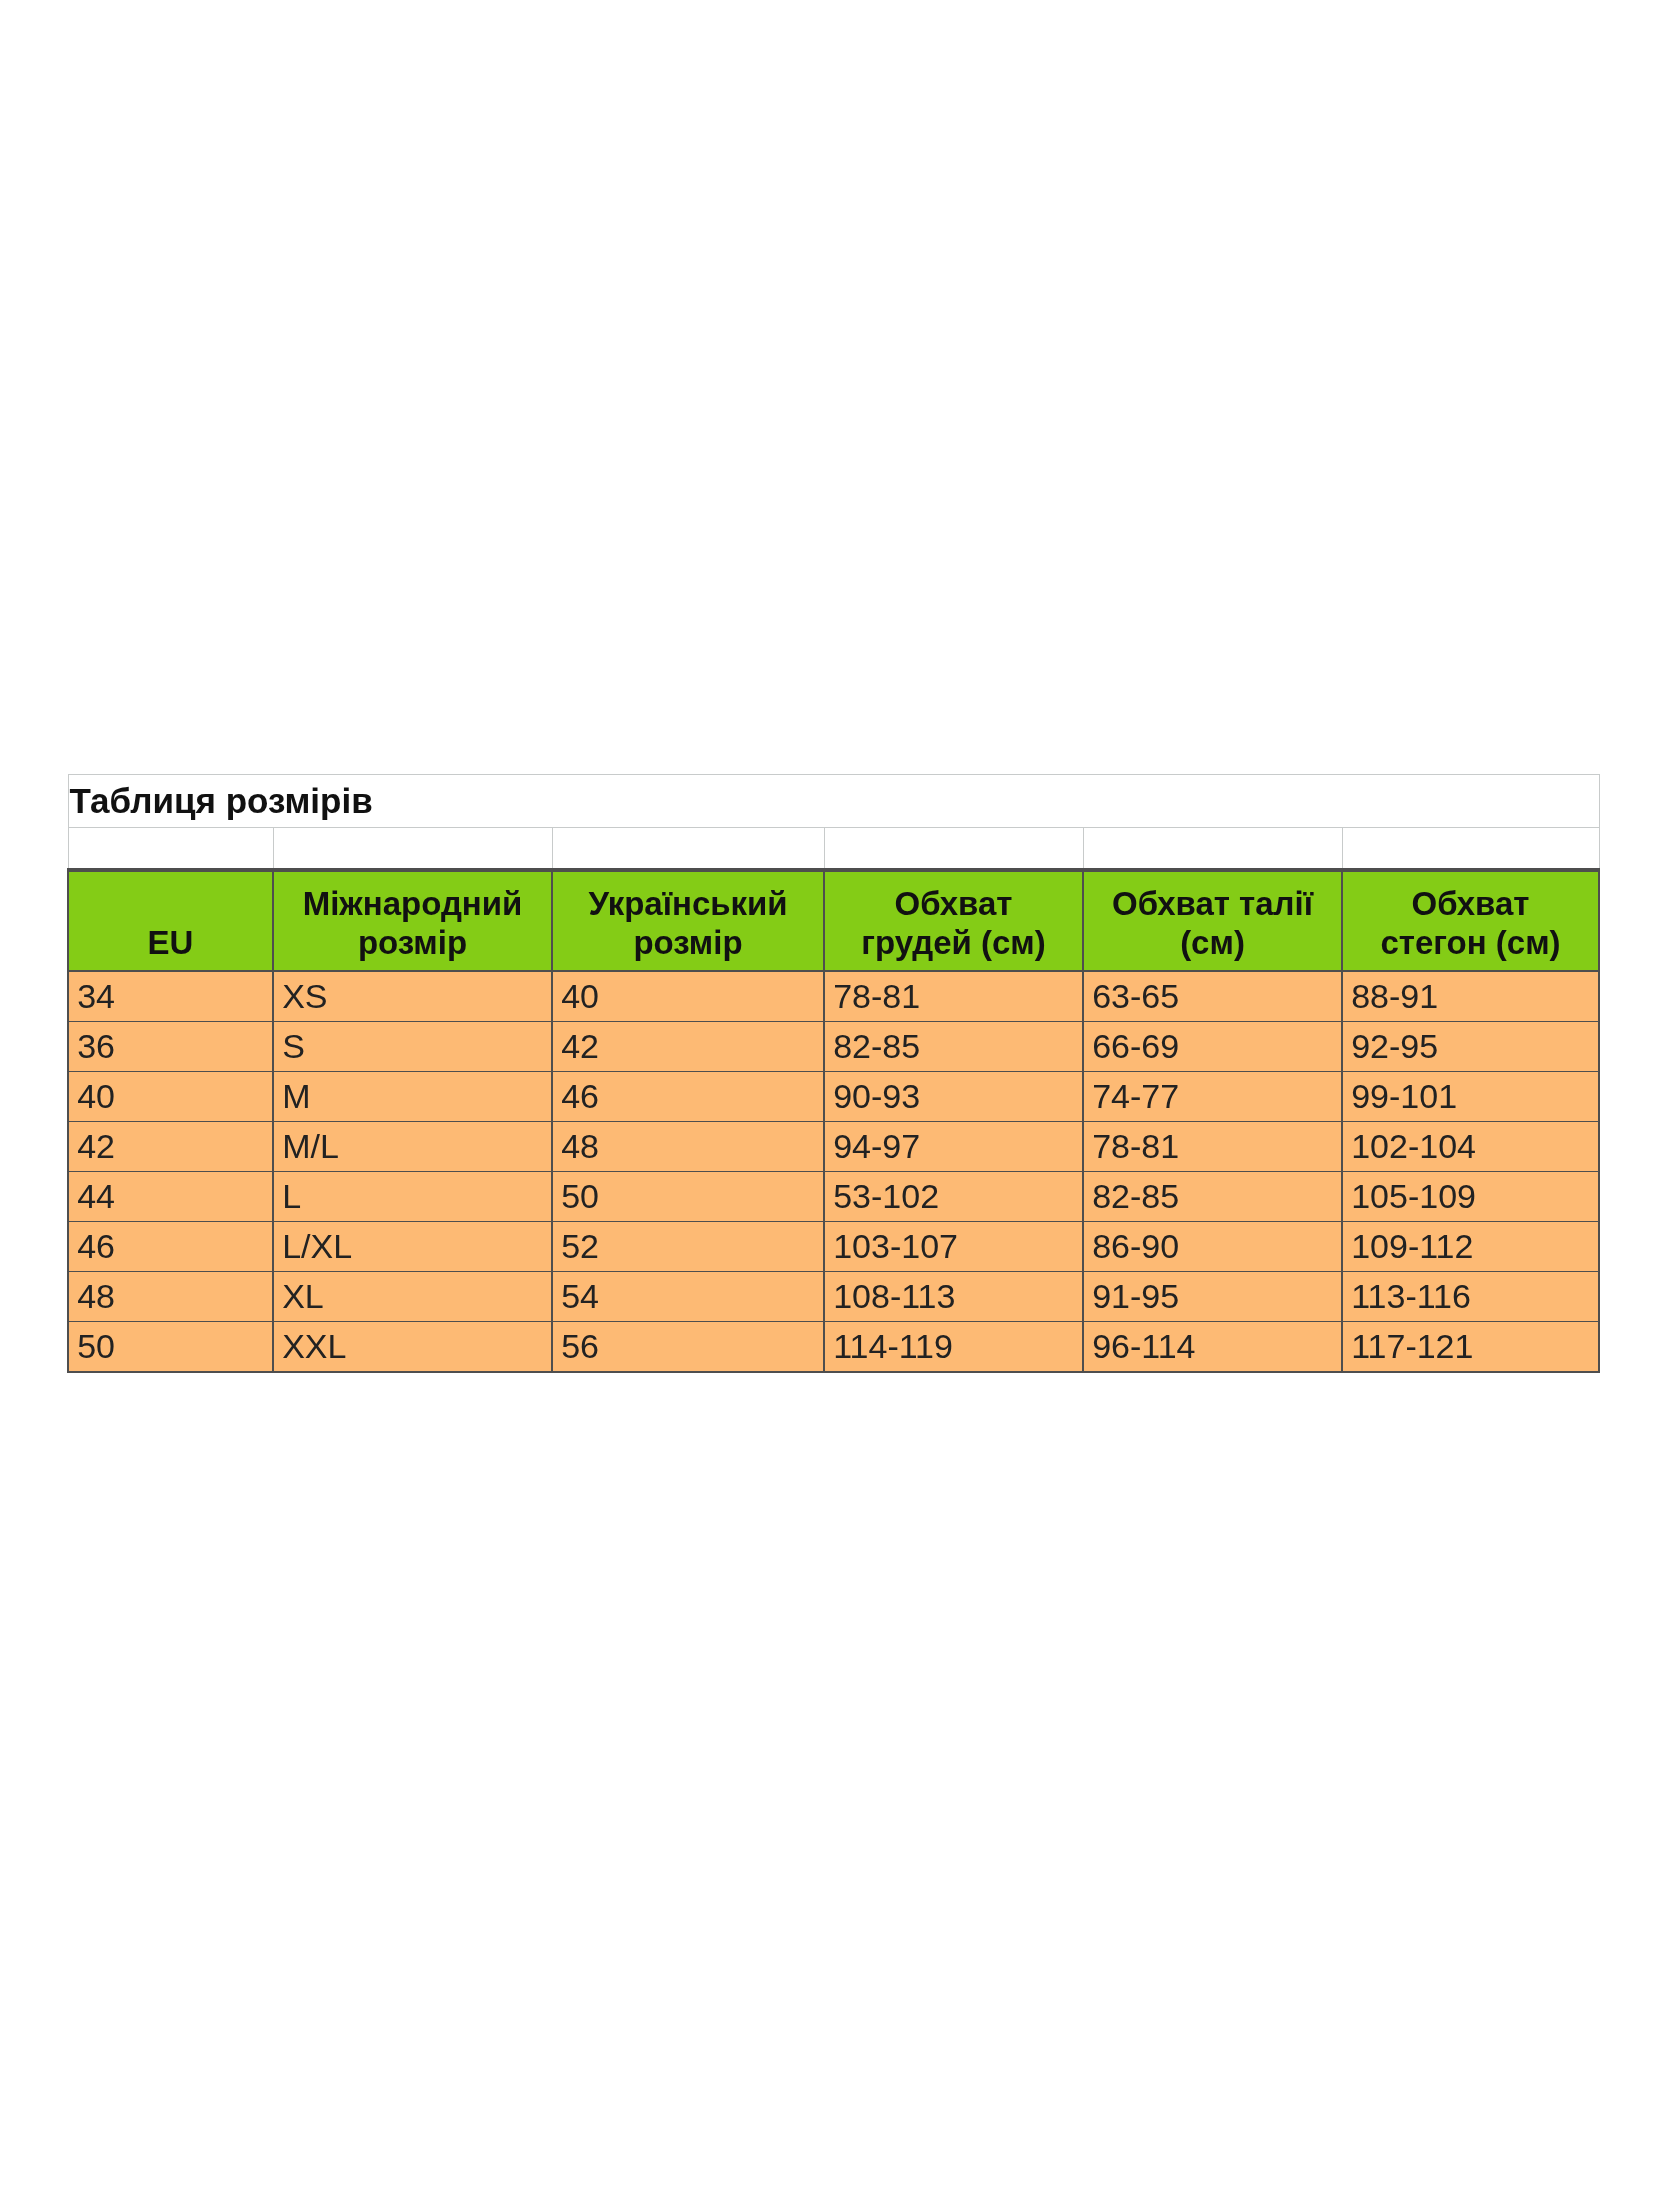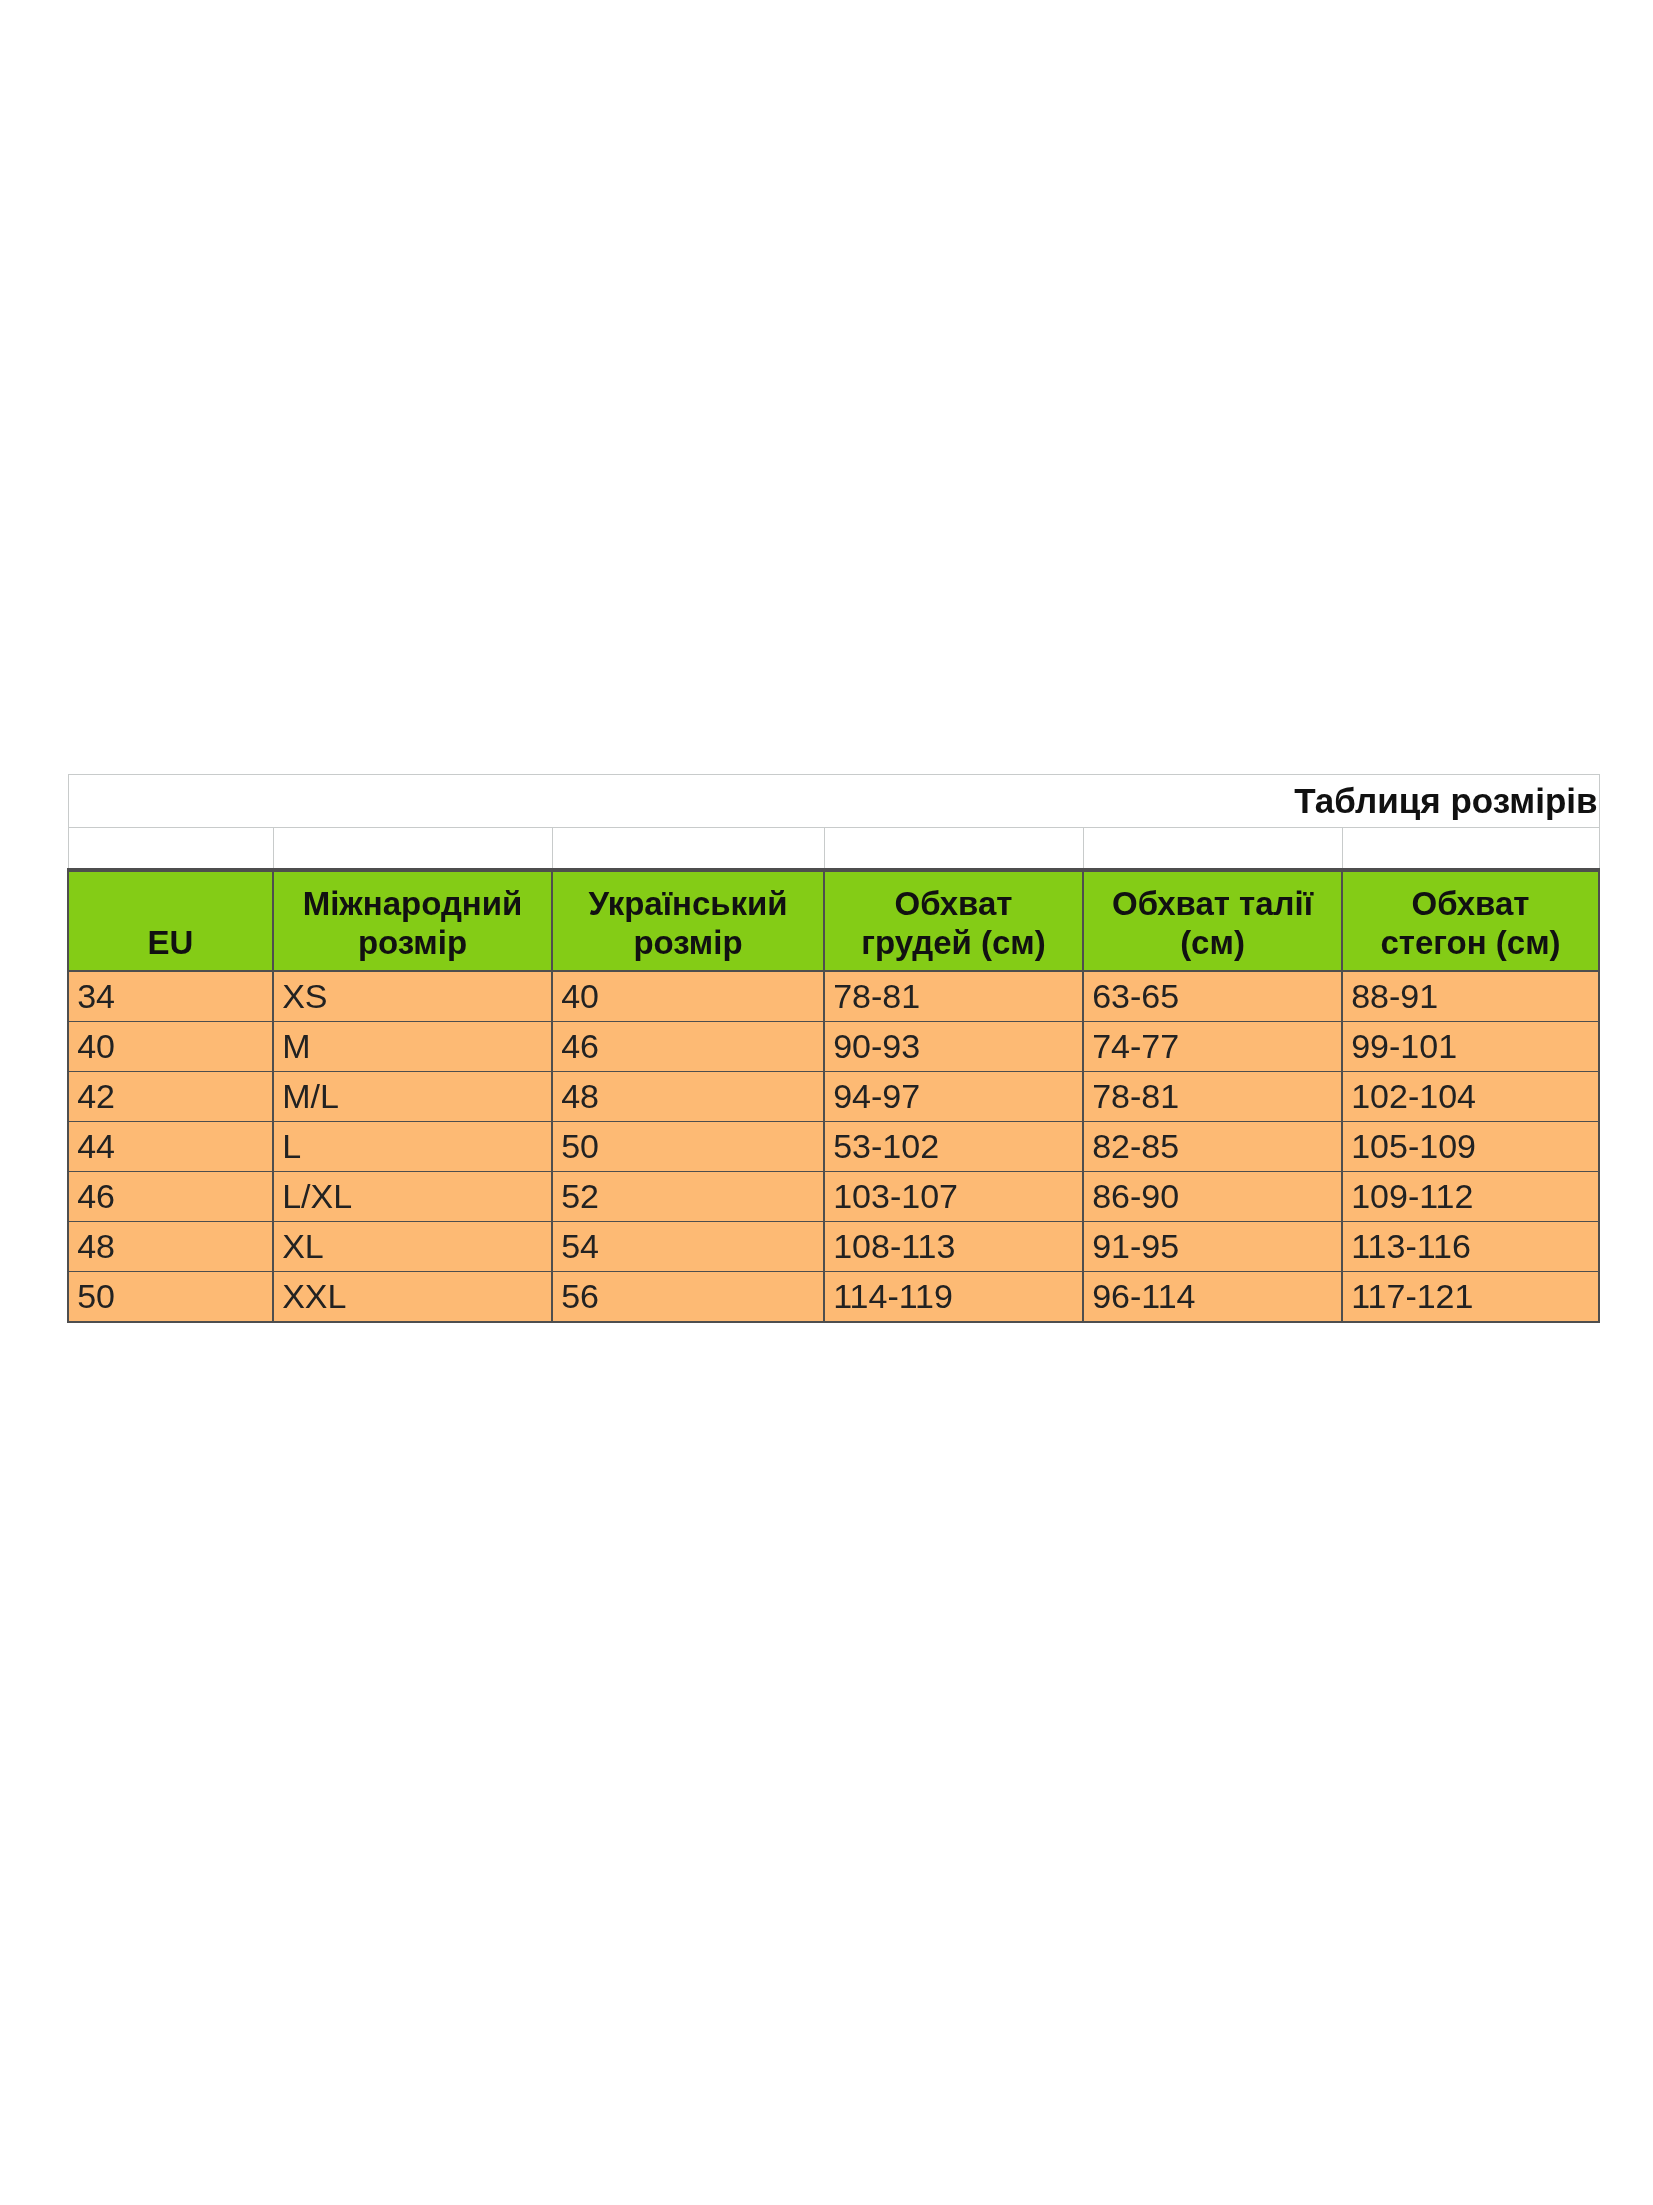--- a/index.html
+++ b/index.html
@@ -22,21 +22,21 @@
   }
   table.size-table {
     width: 100%;
     border-collapse: collapse;
     table-layout: fixed;
   }
   
   tr.title-row td {
     border: 1.6px solid #c8cbcb;
     height: 50px;
-    text-align: right;
+    text-align: left;
     vertical-align: middle;
     font-weight: bold;
     font-size: 35px;
     color: #111111;
     background: #ffffff;
   }
   
   tr.spacer-row td {
     border: 1.6px solid #c8cbcb;
     height: 38px;
@@ -115,20 +115,28 @@
     <tbody class="data-rows" id="data-rows">
         <tr>
           <td>34</td>
           <td>XS</td>
           <td>40</td>
           <td>78-81</td>
           <td>63-65</td>
           <td>88-91</td>
         </tr>
         <tr>
+          <td>36</td>
+          <td>S</td>
+          <td>42</td>
+          <td>82-85</td>
+          <td>66-69</td>
+          <td>92-95</td>
+        </tr>
+        <tr>
           <td>40</td>
           <td>M</td>
           <td>46</td>
           <td>90-93</td>
           <td>74-77</td>
           <td>99-101</td>
         </tr>
         <tr>
           <td>42</td>
           <td>M/L</td>

